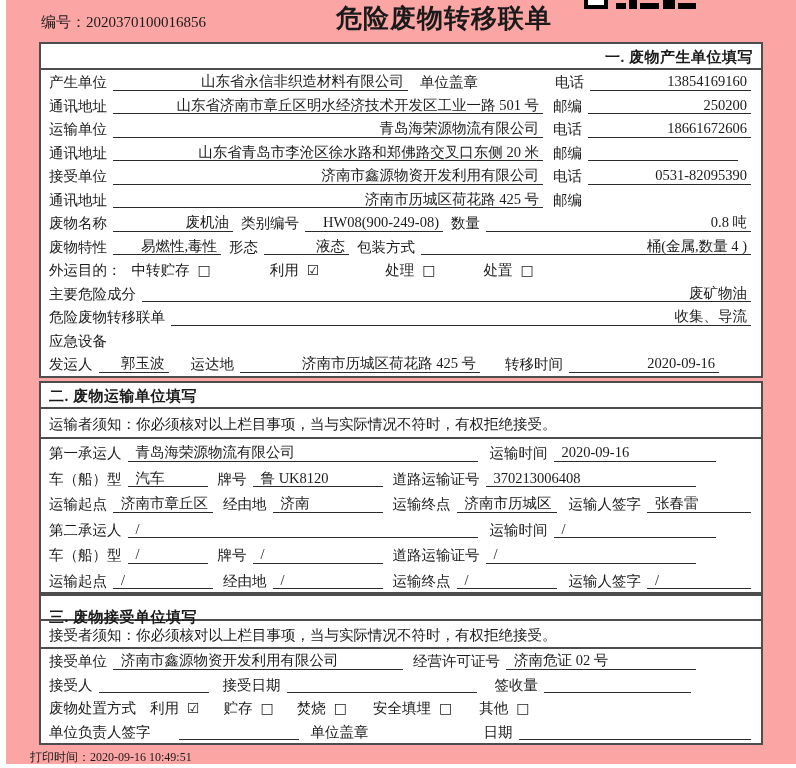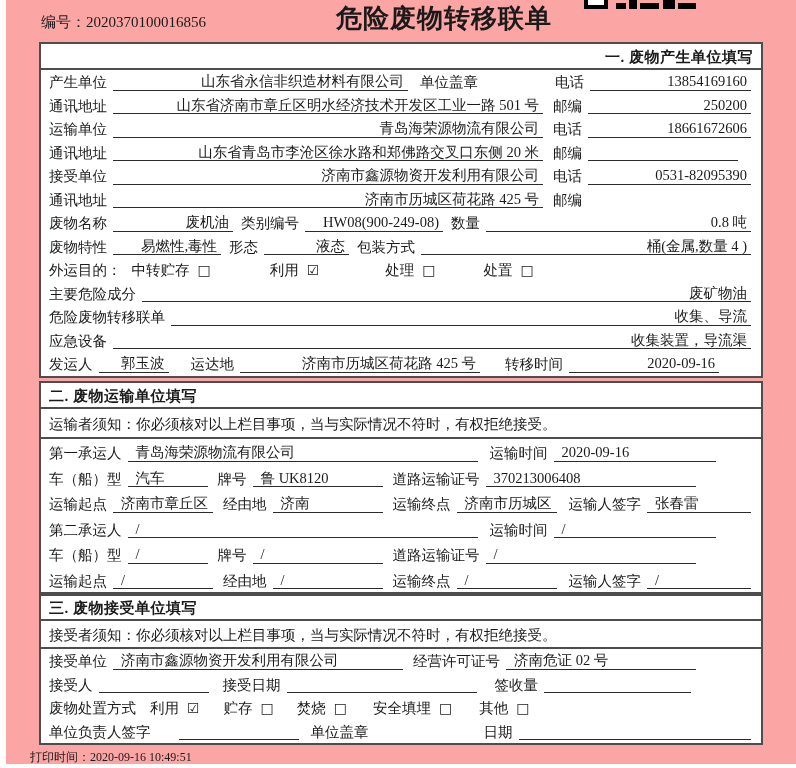--- a/index.html
+++ b/index.html
@@ -22,21 +22,21 @@
 
   .box { position:absolute; left:33px; width:724px; border:2px solid #4d4d4d; background:#fff; }
   .box1 { top:42px;text-align:right; }
   .box2 { top:381px; }
   .box3 { top:594px; }
 
   .box-hd {
     font-weight:bold; font-size:15px; height:26px;
     padding:4px 8px 0 8px; border-bottom:2px solid #4d4d4d; letter-spacing:0.5px;
   }
-  .box3 .box-hd { height:25px; padding-top:3px; }
+  .box3 .box-hd { height:25px; padding-top:12px; }
   .notice { font-size:14.5px; height:30px; padding:6px 8px 0 8px; border-bottom:2px solid #4d4d4d; }
   .box3 .notice { height:28px; padding-top:5px; }
 
   .row {
     display:flex; align-items:flex-end;
     height:23.5px; padding:0 10px 3px 8px;
     font-size:14.5px; line-height:1.12; white-space:nowrap;
   }
   .box2 .row { height:25.5px; }
   .box3 .row { height:23.5px; }
@@ -159,21 +159,20 @@
       <span class="val grow">废矿物油</span>
     </div>
 
     <div class="row">
       <span class="lbl">危险废物转移联单</span>
       <span class="val grow">收集、导流</span>
     </div>
 
     <div class="row">
       <span class="lbl">应急设备</span>
-      <span class="val grow">收集装置，导流渠</span>
     </div>
 
     <div class="row">
       <span class="lbl">发运人</span>
       <span class="val" style="width:70px">郭玉波</span>
       <span class="lbl" style="margin-left:22px">运达地</span>
       <span class="val" style="width:240px">济南市历城区荷花路 425 号</span>
       <span class="lbl" style="margin-left:25px">转移时间</span>
       <span class="val" style="width:150px">2020-09-16</span>
     </div>

